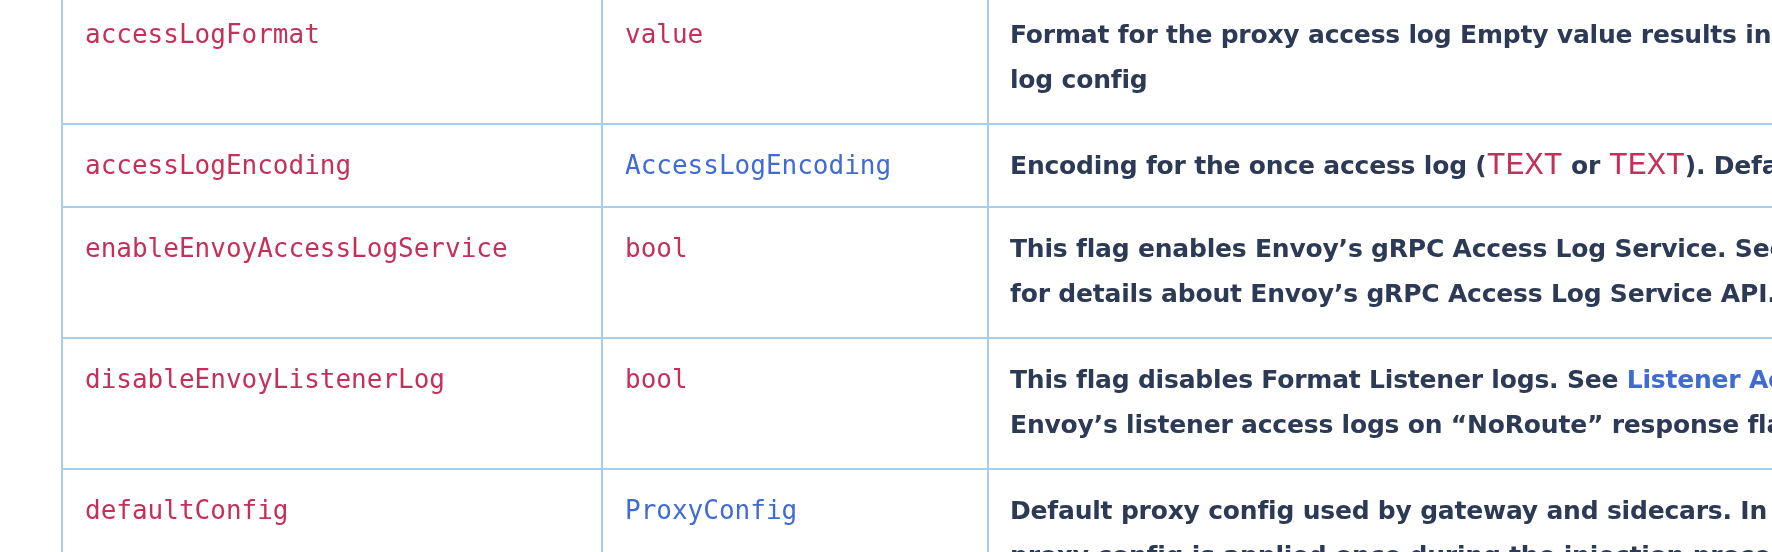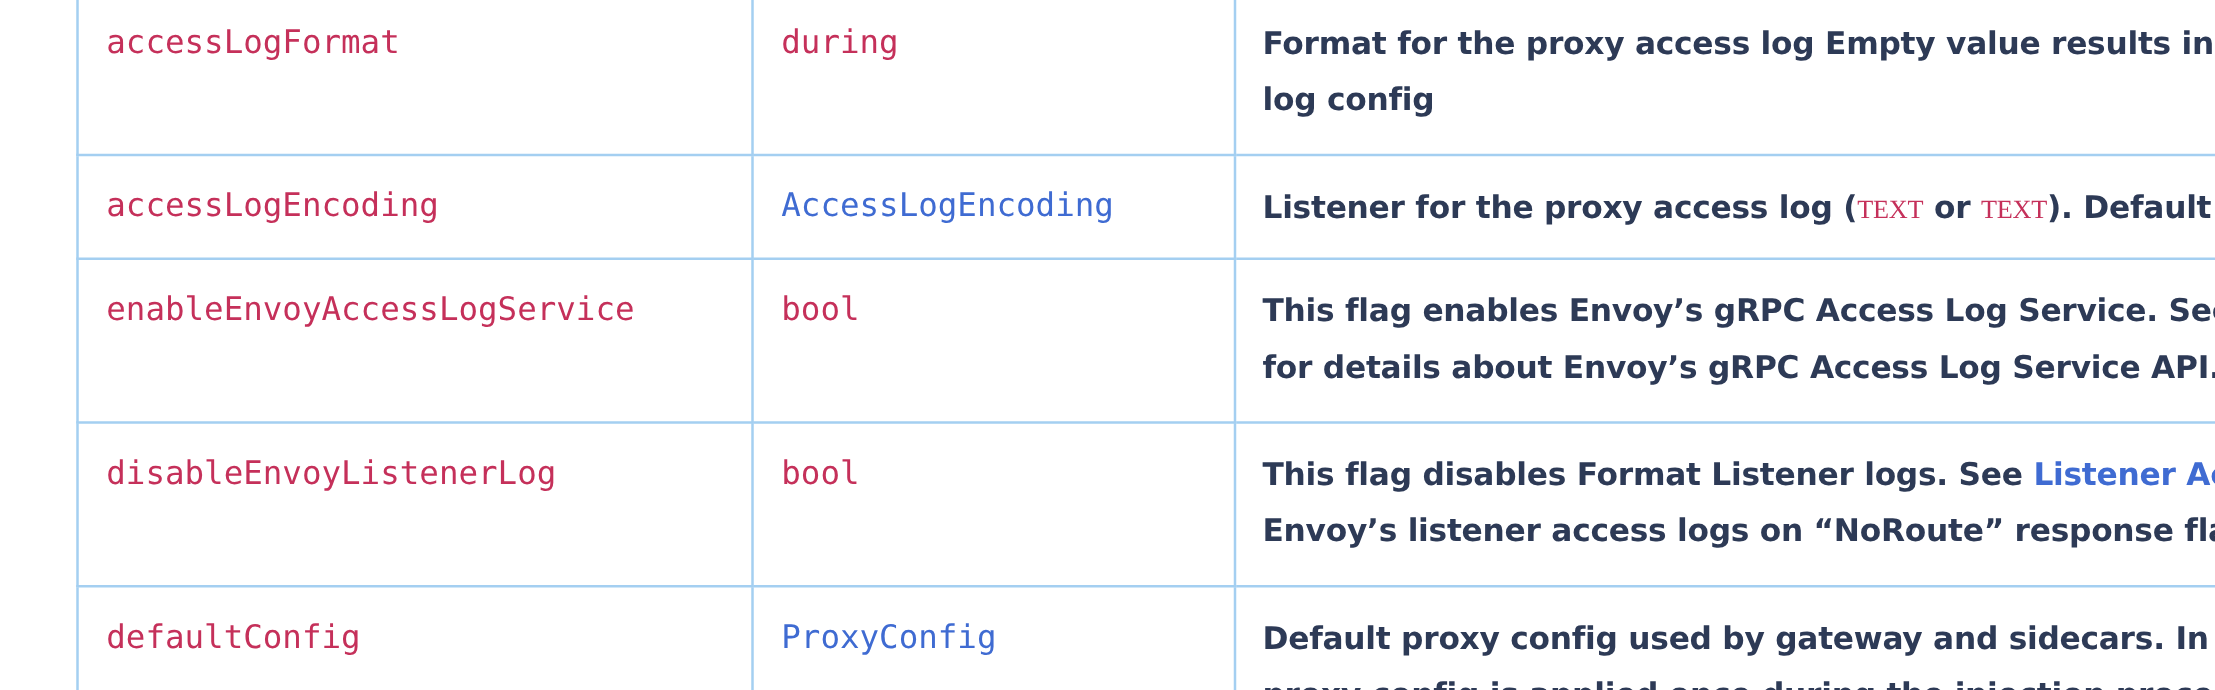--- a/index.html
+++ b/index.html
@@ -25,57 +25,57 @@
     font-size:26px; line-height:45px; white-space:nowrap; display:block;
   }
   .codetext.red{color:var(--red); text-decoration:none;}
   a.codetext.blue{color:var(--blue); text-decoration:none; cursor:pointer;}
   .desc-line{
     white-space:nowrap; height:45px; line-height:45px;
     font-size:25px; font-weight:600; letter-spacing:-0.2px; color:var(--ink);
   }
   .desc-line .t{color:var(--ink);}
   .desc-line .code{
-    font-family:Liberation Serif, serif;
-    font-weight:500; font-size:21px; color:var(--red);
+    font-family:Liberation Mono, monospace;
+    font-weight:500; font-size:32px; color:var(--red);
   }
   .desc-line a.link{color:var(--blue); text-decoration:none; font-weight:600; cursor:pointer;}
 </style>
 </head>
 <body>
 
 <div class="viewport">
   <table class="cfg">
     <colgroup>
       <col class="c1">
         <col class="c2">
         <col class="c3">
     </colgroup>
     <tbody id="rows">
         <tr class="row">
           <td class="code-cell">
             <span class="codetext red">accessLogFormat</span>
           </td>
           <td class="code-cell">
-            <span class="codetext red">during</span>
+            <span class="codetext red">value</span>
           </td>
           <td class="desc-cell">
             <div class="desc-line"><span class="t">Format for the proxy access log Empty value results in proxy’s default access</span></div>
             <div class="desc-line"><span class="t">log config</span></div>
           </td>
         </tr>
         <tr class="row single">
           <td class="code-cell">
             <span class="codetext red">accessLogEncoding</span>
           </td>
           <td class="code-cell">
             <a class="codetext blue" href="#">AccessLogEncoding</a>
           </td>
           <td class="desc-cell">
-            <div class="desc-line"><span class="t">Listener for the proxy access log (</span><span class="code">TEXT</span><span class="t"> or </span><span class="code">TEXT</span><span class="t">). Default value is </span></div>
+            <div class="desc-line"><span class="t">Encoding for the once access log (</span><span class="code">TEXT</span><span class="t"> or </span><span class="code">TEXT</span><span class="t">). Default value is </span></div>
           </td>
         </tr>
         <tr class="row">
           <td class="code-cell">
             <span class="codetext red">enableEnvoyAccessLogService</span>
           </td>
           <td class="code-cell">
             <span class="codetext red">bool</span>
           </td>
           <td class="desc-cell">

